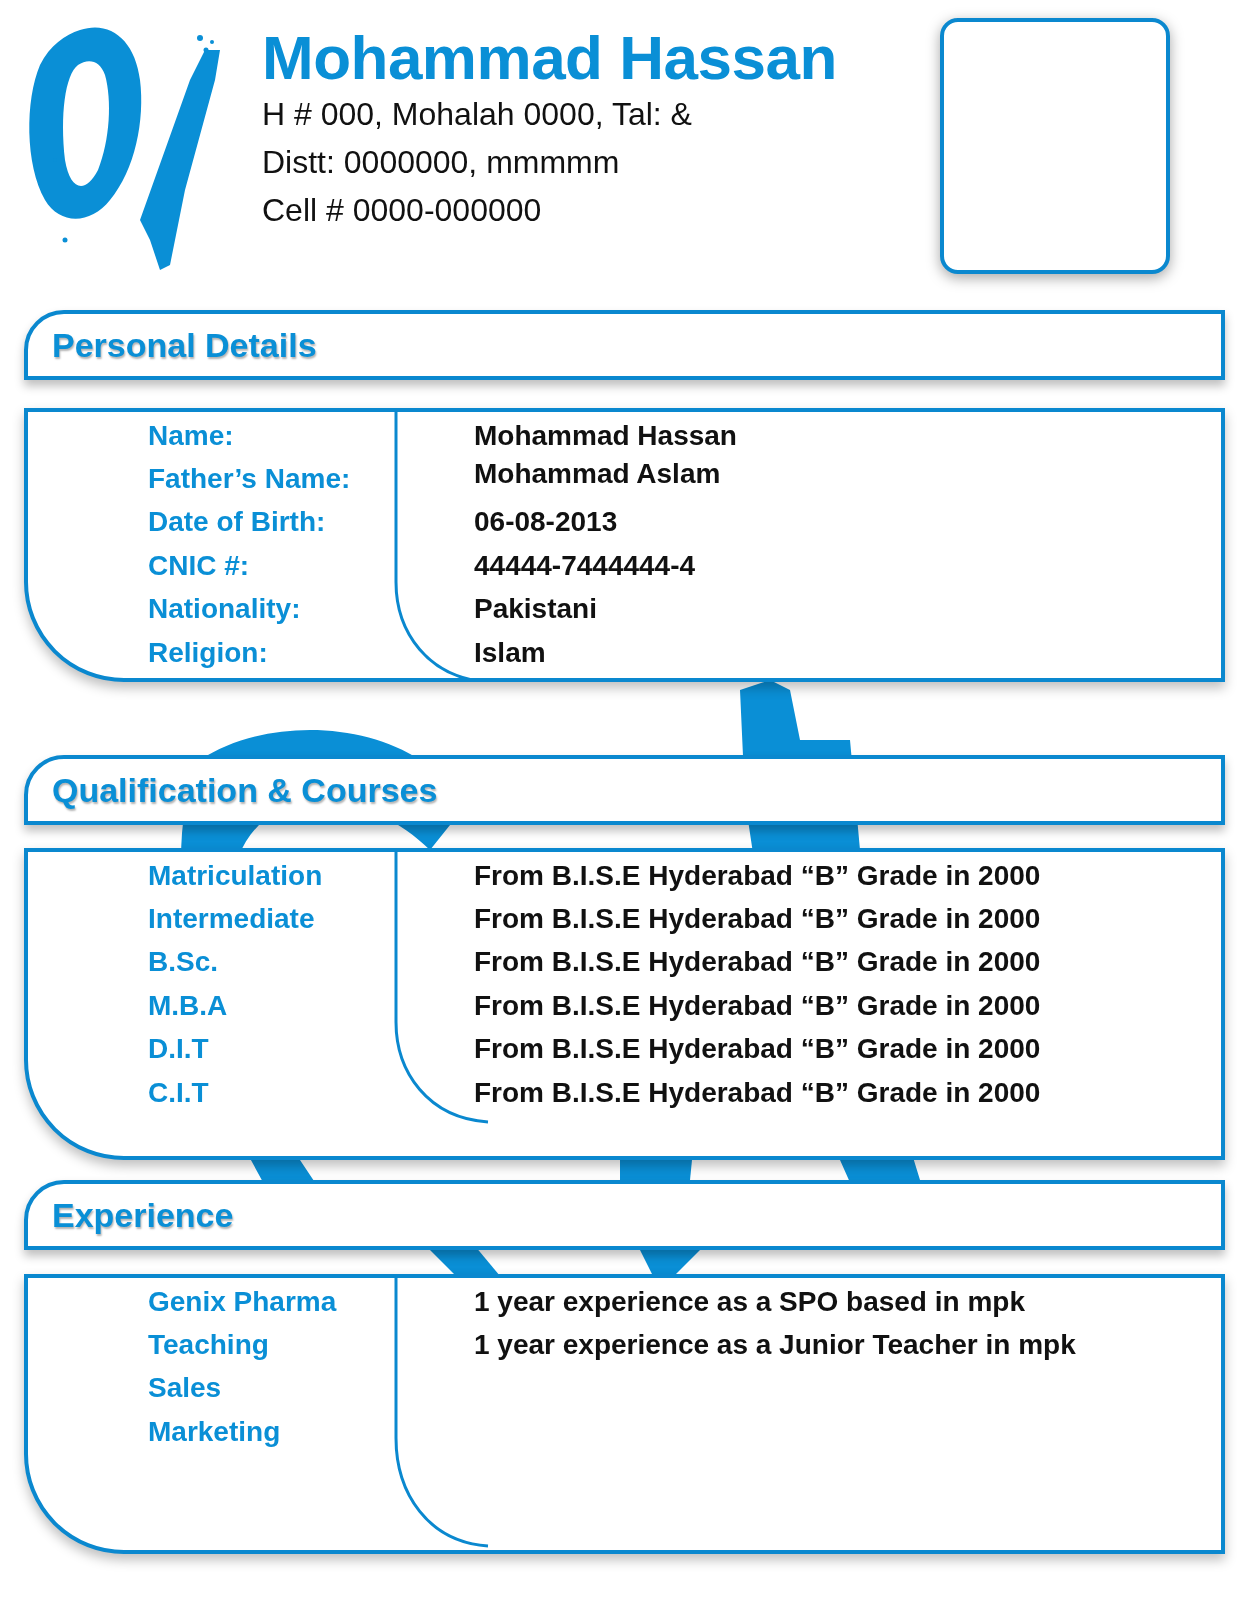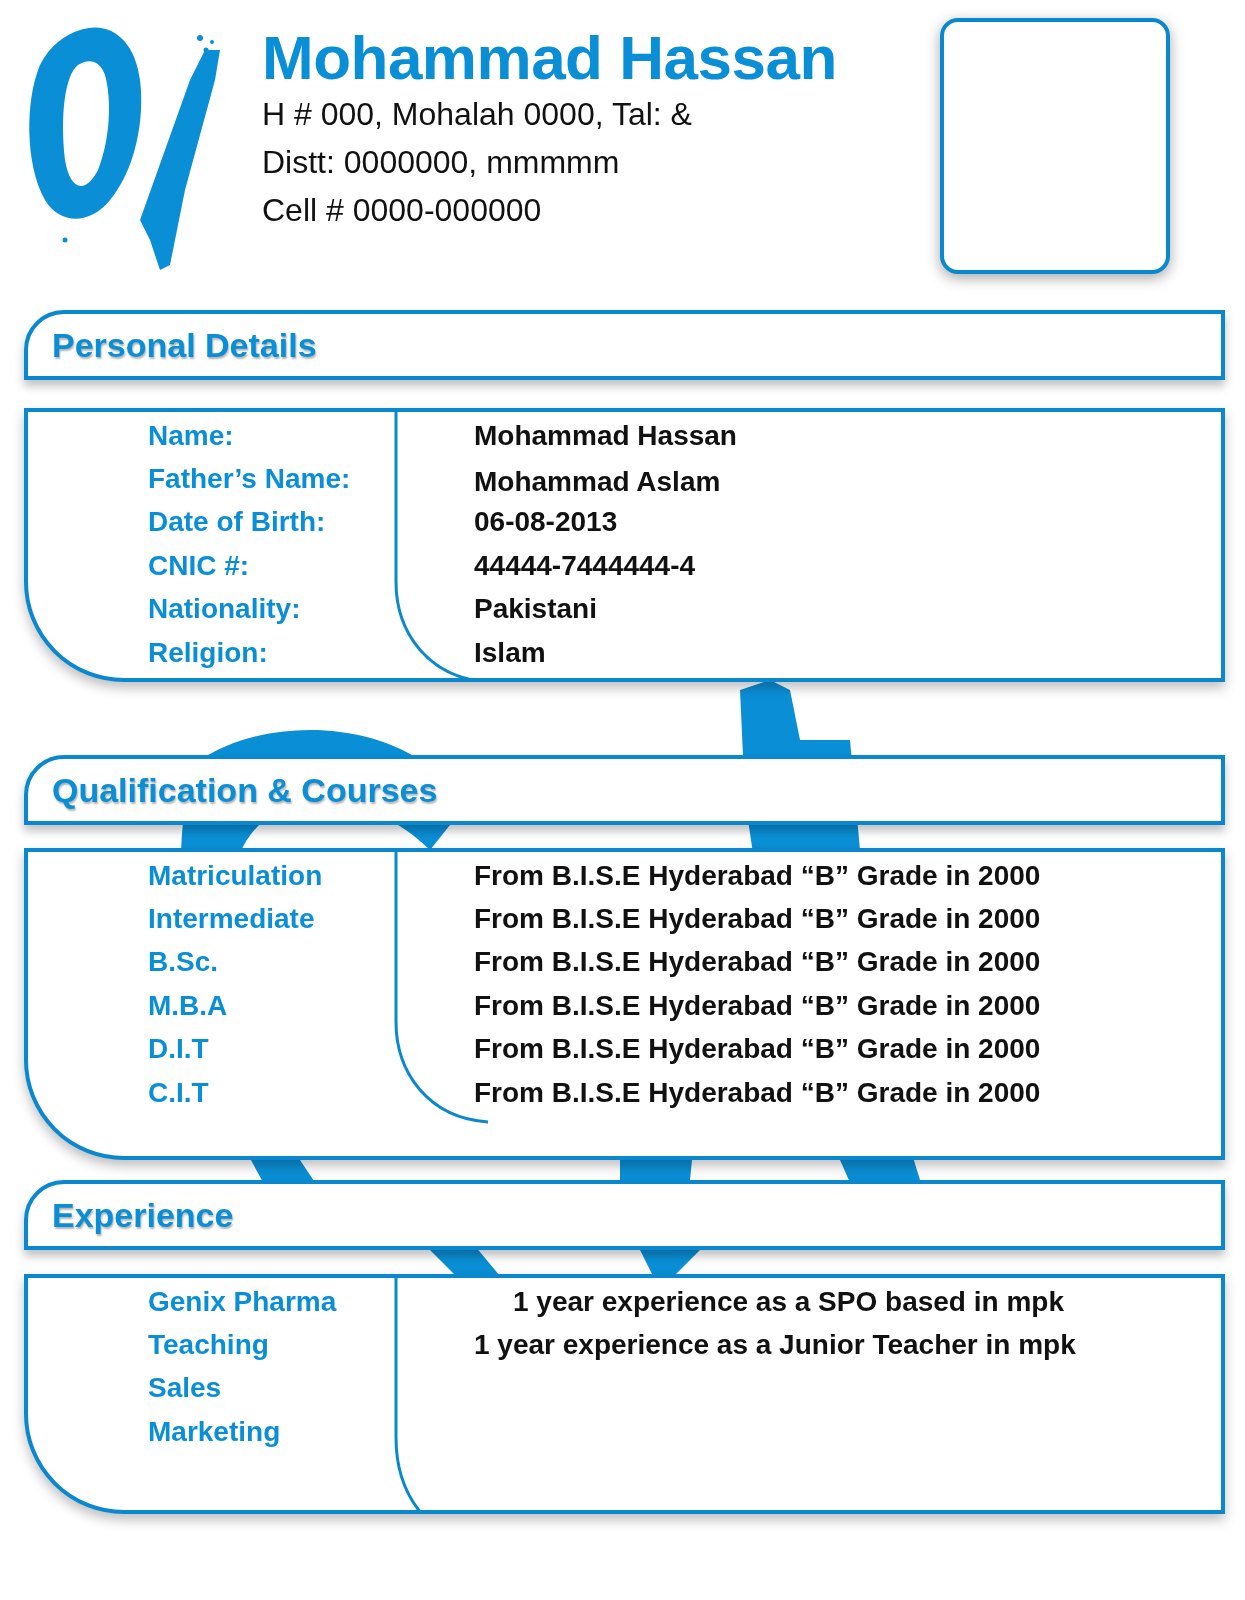--- a/index.html
+++ b/index.html
@@ -56,21 +56,21 @@
 <div class="section-header" style="top:310px;text-decoration:underline;">
   <div class="section-title">Personal Details</div>
 </div>
 <div class="section-body" style="top:408px; height:274px;">
   <svg class="divider-curve" width="1201" height="274">
     <path d="M368 0 L368 170 C368 220 400 266 460 270" fill="none" stroke="#0a88cf" stroke-width="3"></path>
   </svg>
   <div class="row row-label" style="top:8px;">Name:</div>
   <div class="row row-value" style="top:8px;">Mohammad Hassan</div>
   <div class="row row-label" style="top:51px;">Father’s Name:</div>
-  <div class="row row-value" style="top:54px;">Mohammad Aslam</div>
+  <div class="row row-value" style="top:46px;">Mohammad Aslam</div>
   <div class="row row-label" style="top:94px;">Date of Birth:</div>
   <div class="row row-value" style="top:94px;">06-08-2013</div>
   <div class="row row-label" style="top:138px;">CNIC #:</div>
   <div class="row row-value" style="top:138px;">44444-7444444-4</div>
   <div class="row row-label" style="top:181px;">Nationality:</div>
   <div class="row row-value" style="top:181px;">Pakistani</div>
   <div class="row row-label" style="top:225px;">Religion:</div>
   <div class="row row-value" style="top:225px;">Islam</div>
 </div>
 
@@ -91,23 +91,23 @@
   <div class="row row-value" style="top:138px;">From B.I.S.E Hyderabad “B” Grade in 2000</div>
   <div class="row row-label" style="top:181px;">D.I.T</div>
   <div class="row row-value" style="top:181px;">From B.I.S.E Hyderabad “B” Grade in 2000</div>
   <div class="row row-label" style="top:225px;">C.I.T</div>
   <div class="row row-value" style="top:225px;">From B.I.S.E Hyderabad “B” Grade in 2000</div>
 </div>
 
 <div class="section-header" style="top:1180px;">
   <div class="section-title">Experience</div>
 </div>
-<div class="section-body" style="top:1274px; height:240px;">
+<div class="section-body" style="top:1274px; height:280px;">
   <svg class="divider-curve" width="1201" height="272">
     <path d="M368 0 L368 160 C368 215 400 264 460 268" fill="none" stroke="#0a88cf" stroke-width="3"></path>
   </svg>
   <div class="row row-label" style="top:8px;">Genix Pharma</div>
-  <div class="row row-value" style="top:8px;margin-left:39px;">1 year experience as a SPO based in mpk</div>
+  <div class="row row-value" style="top:8px;">1 year experience as a SPO based in mpk</div>
   <div class="row row-label" style="top:51px;">Teaching</div>
   <div class="row row-value" style="top:51px;">1 year experience as a Junior Teacher in mpk</div>
   <div class="row row-label" style="top:94px;">Sales</div>
   <div class="row row-label" style="top:138px;">Marketing</div>
 </div>
 
 </body></html>

